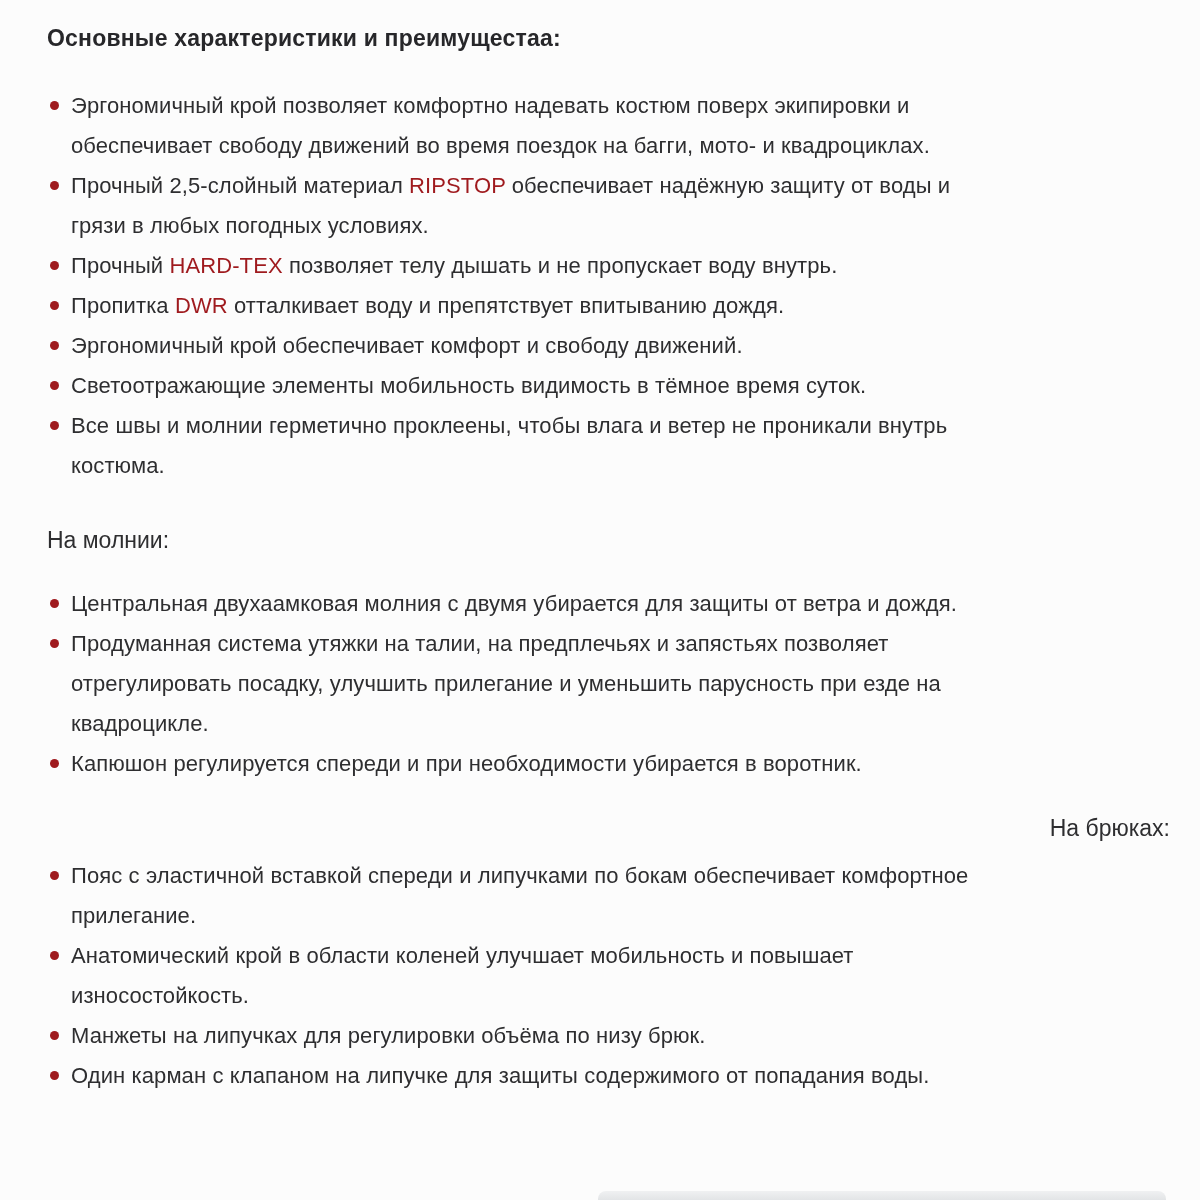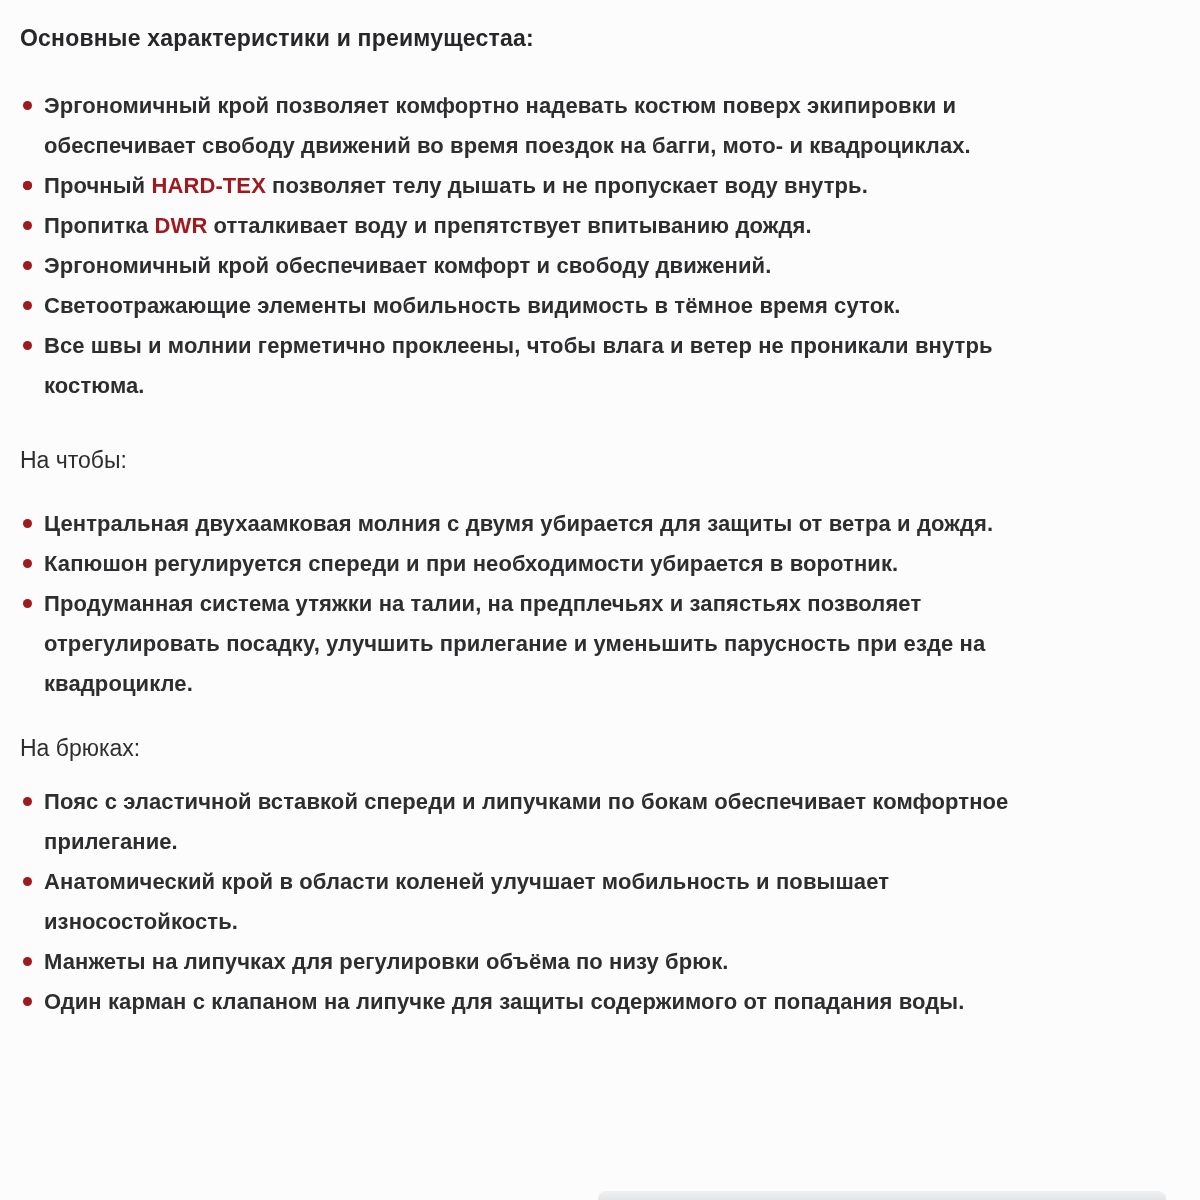--- a/index.html
+++ b/index.html
@@ -10,33 +10,33 @@
   *{box-sizing:border-box;}
   html,body{margin:0;padding:0;}
   body{
     width:1200px;height:1200px;
     background:var(--bg);
     color:var(--text);
     font-family:"Liberation Sans", sans-serif;
     position:relative;
     overflow:hidden;
   }
-  .page{padding:24px 30px 0 20px;}
+  .page{padding:24px 30px 0 47px;}
   .main-title{
     font-size:23px;line-height:28px;font-weight:bold;
     color:#27272a;letter-spacing:0.2px;
     margin:0 0 34px 0;
   }
   .subhead{
     font-size:23px;line-height:28px;font-weight:400;
     margin:40px 0 30px 0;
   }
-  .subhead.pants{margin:30px 0 20px 0;}
+  .subhead.pants{margin:30px 0 14px 0;text-align:right;}
   ul.feature-list{
-    list-style:none;margin:0;padding:0;max-width:1130px;font-weight:bold;
+    list-style:none;margin:0;padding:0;max-width:1130px;
   }
   ul.feature-list li{
     position:relative;
     padding-left:24px;
     font-size:22px;line-height:40px;
     letter-spacing:0.1px;
   }
   .dot{
     position:absolute;left:3px;top:15px;
     width:9px;height:9px;border-radius:50%;
@@ -60,20 +60,22 @@
   <h1 class="main-title">Основные характеристики и преимущестаа:</h1>
 
   <ul class="feature-list">
     <li>
       <span class="dot"></span>
       <span class="li-text"><span>Эргономичный крой позволяет комфортно надевать костюм поверх экипировки и
 обеспечивает свободу движений во время поездок на багги, мото- и квадроциклах.</span></span>
     </li>
     <li>
       <span class="dot"></span>
+      <span class="li-text"><span>Прочный 2,5-слойный материал </span><span class="brand">RIPSTOP</span><span> обеспечивает надёжную защиту от воды и
+грязи в любых погодных условиях.</span></span>
     </li>
     <li>
       <span class="dot"></span>
       <span class="li-text"><span>Прочный </span><span class="brand">HARD-TEX</span><span> позволяет телу дышать и не пропускает воду внутрь.</span></span>
     </li>
     <li>
       <span class="dot"></span>
       <span class="li-text"><span>Пропитка </span><span class="brand">DWR</span><span> отталкивает воду и препятствует впитыванию дождя.</span></span>
     </li>
     <li>
@@ -84,36 +86,36 @@
       <span class="dot"></span>
       <span class="li-text"><span>Светоотражающие элементы мобильность видимость в тёмное время суток.</span></span>
     </li>
     <li>
       <span class="dot"></span>
       <span class="li-text"><span>Все швы и молнии герметично проклеены, чтобы влага и ветер не проникали внутрь
 костюма.</span></span>
     </li>
   </ul>
 
-  <div class="subhead">На чтобы:</div>
+  <div class="subhead">На молнии:</div>
 
   <ul class="feature-list">
     <li>
       <span class="dot"></span>
       <span class="li-text"><span>Центральная двухаамковая молния с двумя убирается для защиты от ветра и дождя.</span></span>
     </li>
     <li>
       <span class="dot"></span>
-      <span class="li-text"><span>Капюшон регулируется спереди и при необходимости убирается в воротник.</span></span>
+      <span class="li-text"><span>Продуманная система утяжки на талии, на предплечьях и запястьях позволяет
+отрегулировать посадку, улучшить прилегание и уменьшить парусность при езде на
+квадроцикле.</span></span>
     </li>
     <li>
       <span class="dot"></span>
-      <span class="li-text"><span>Продуманная система утяжки на талии, на предплечьях и запястьях позволяет
-отрегулировать посадку, улучшить прилегание и уменьшить парусность при езде на
-квадроцикле.</span></span>
+      <span class="li-text"><span>Капюшон регулируется спереди и при необходимости убирается в воротник.</span></span>
     </li>
   </ul>
 
   <div class="subhead pants">На брюках:</div>
 
   <ul class="feature-list">
     <li>
       <span class="dot"></span>
       <span class="li-text"><span>Пояс с эластичной вставкой спереди и липучками по бокам обеспечивает комфортное
 прилегание.</span></span>

